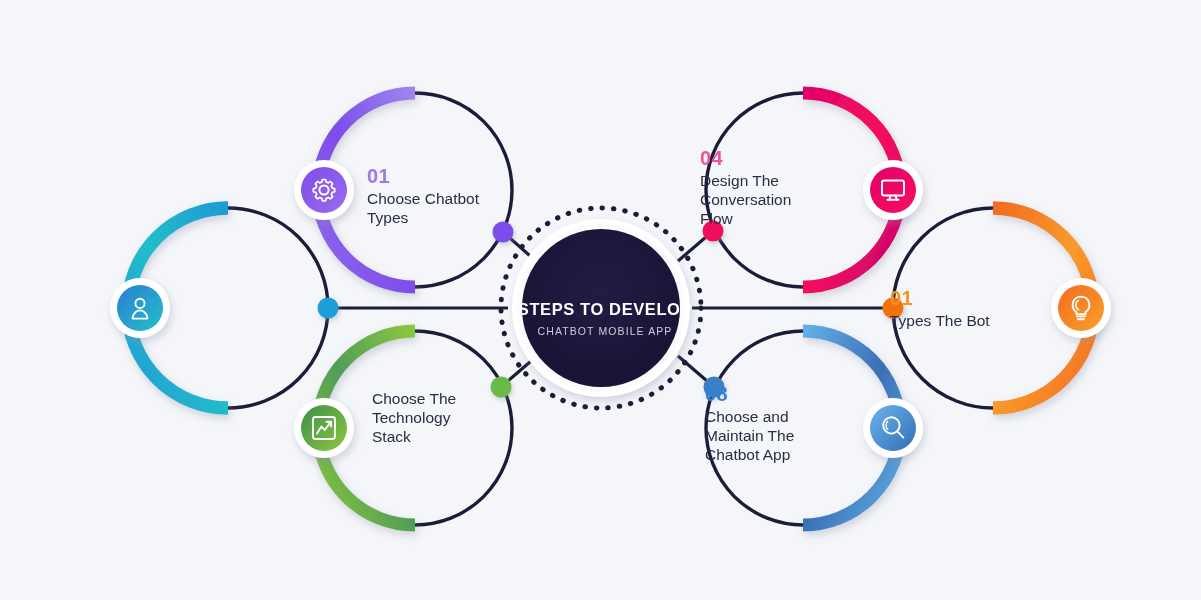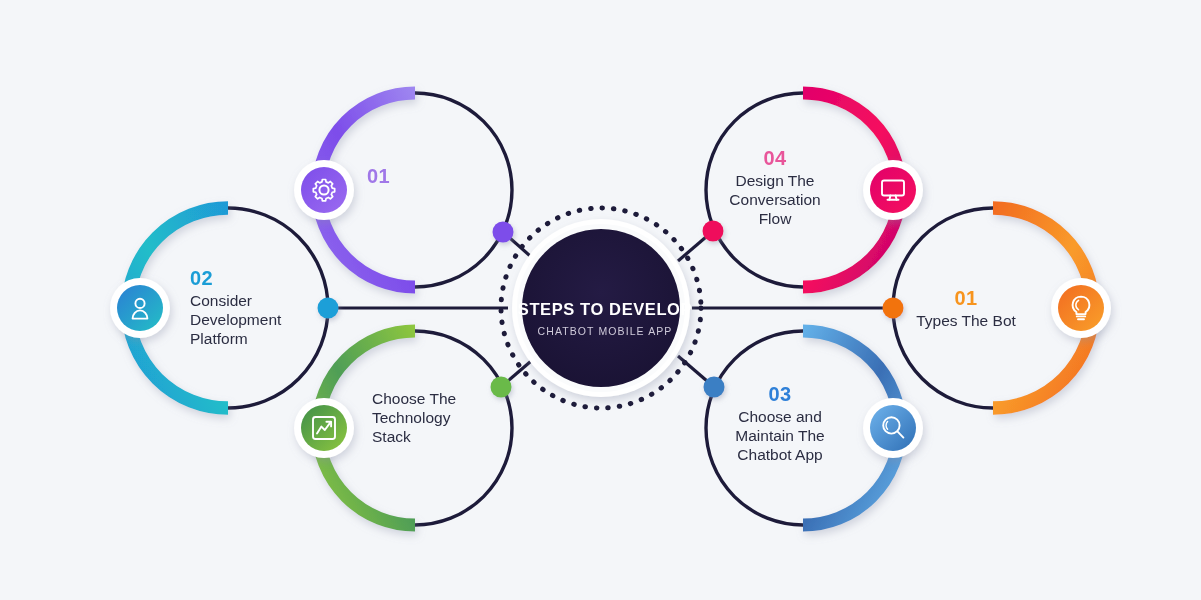--- a/index.html
+++ b/index.html
@@ -39,21 +39,21 @@
     margin-bottom: 2px;
   }
   .step-label {
     font-size: 15.5px;
     font-weight: normal;
     color: #2b2d42;
     display: block;
     white-space: pre-line;
   }
   .align-left  { text-align: left; }
-  .align-right { text-align: center; }
+  .align-right { text-align: left; }
 
   
   .hub-text {
     position: absolute;
     left: 505px;
     top: 288px;
     width: 200px;
     text-align: center;
     color: #ffffff;
     pointer-events: none;
@@ -272,49 +272,45 @@
       <g transform="translate(893,428)" fill="none" stroke="#ffffff" stroke-width="1.9" stroke-linejoin="round" stroke-linecap="round">
         <circle cx="-1.6" cy="-2.6" r="8.2"></circle>
         <line x1="4.4" y1="3.4" x2="10.4" y2="9.6"></line>
         <path d="M -5.4 -6.4 a 5.4 5.4 0 0 0 0 7.6" stroke-width="1.4"></path>
       </g>
     </g>
   </svg>
 
   <div class="step-text align-left" style="left:367px; top:164px; width:150px;">
     <span class="step-num" style="color: rgb(160, 119, 232);">01</span>
-  </div>
-
-  <div class="step-text align-left" style="left:190px; top:266px; width:150px;">
-    <span class="step-num" style="color: rgb(27, 157, 214);">02</span>
-    <span class="step-label">Consider
-Development
-Platform</span>
-  </div>
+    <span class="step-label">Choose Chatbot
+Types</span>
+  </div>
+
 
   <div class="step-text align-left" style="left:372px; top:390px; width:150px;">
     <span class="step-label">Choose The
 Technology
 Stack</span>
   </div>
 
   <div class="step-text align-right" style="left:700px; top:146px; width:150px;">
     <span class="step-num" style="color: rgb(232, 85, 154);">04</span>
     <span class="step-label">Design The
 Conversation
 Flow</span>
   </div>
 
   <div class="step-text align-right" style="left:890px; top:286px; width:152px;">
     <span class="step-num" style="color: rgb(247, 148, 30);">01</span>
     <span class="step-label">Types The Bot</span>
   </div>
 
   <div class="step-text align-right" style="left:705px; top:382px; width:150px;">
-    <span class="step-num" style="color: rgb(47, 128, 216);">03</span>
+    <span class="step-num" style="color: rgb(47, 128, 216);">08</span>
     <span class="step-label">Choose and
 Maintain The
 Chatbot App</span>
   </div>
 
   <div class="hub-text">
     <span class="hub-title" style="color: rgb(255, 255, 255); margin-top: 12px;">STEPS TO DEVELOP</span>
     <span class="hub-sub" style="color: rgb(207, 202, 218);">CHATBOT MOBILE APP</span>
   </div>
 

